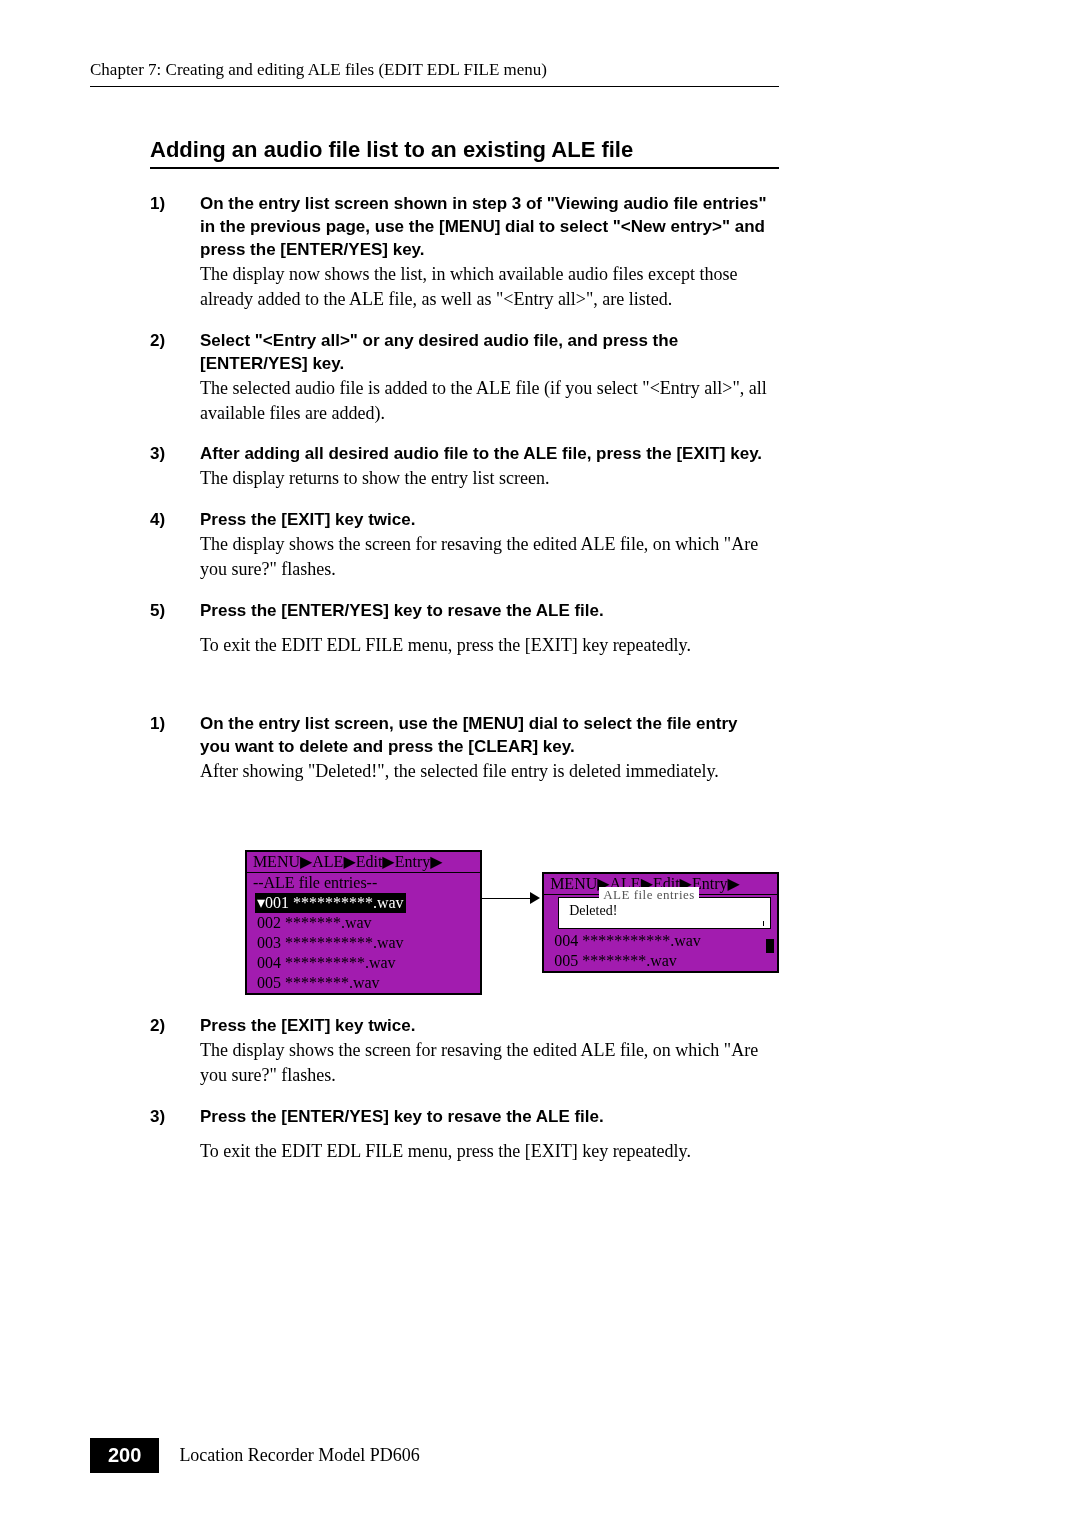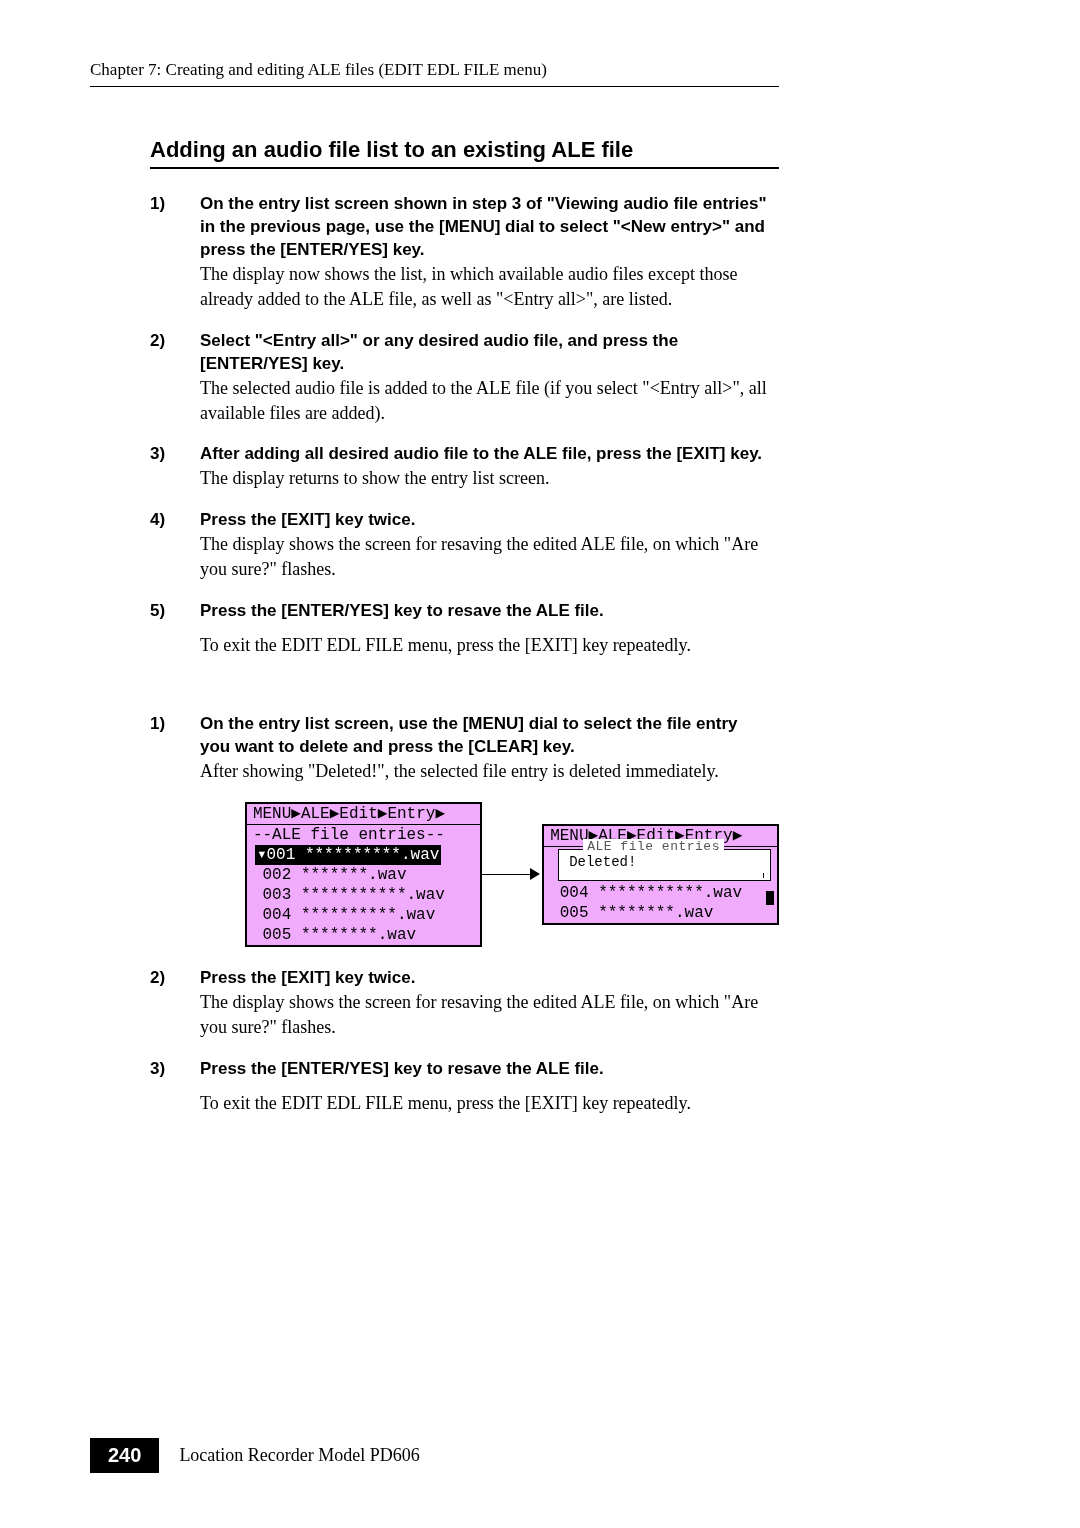--- a/index.html
+++ b/index.html
@@ -70,25 +70,26 @@
   .lcd-row {
     display: flex;
     margin-left: 60px;
     margin-top: 18px;
     margin-bottom: 20px;
     align-items: center;
   }
   .lcd-box {
     border: 2px solid #000;
     width: 270px;
-    font-family: Liberation Mono, monospace;
+    font-family: Liberation Serif, serif;
     font-size: 16px;
     line-height: 1.25;
-    background: #f0abfc;
-    position: relative;
+    background: #a21caf;
+    position: relative;
+    margin-top: 48px;
   }
   .lcd-line {
     padding: 0 6px;
     white-space: pre;
   }
   .lcd-title {
     padding: 0 6px;
     white-space: pre;
   }
   .lcd-hr {
@@ -134,21 +135,21 @@
     border: 1.5px solid #000;
     margin: 2px 6px 2px 14px;
     padding: 4px 6px 8px 10px;
     background: #fff;
     position: relative;
   }
   .lcd-popup-title {
     font-size: 12px;
     position: absolute;
     top: -11px;
-    left: 24px;
+    left: 40px;
     background: #fff;
     padding: 0 4px;
     letter-spacing: 0.5px;
   }
   .lcd-scroll {
     position: absolute;
     right: 3px;
     top: 24px;
     bottom: 3px;
     width: 10px;
@@ -302,16 +303,16 @@
         <div class="step-body">
           <span class="step-bold">Press the [ENTER/YES] key to resave the ALE file.</span>
           <div class="step-gap"></div>
           <span class="step-reg">To exit the EDIT EDL FILE menu, press the [EXIT] key repeatedly.</span>
         </div>
       </div>
     </div>
   </div>
 
   <div class="footer">
-    <div class="page-num">240</div>
+    <div class="page-num">200</div>
     <div class="footer-text">Location Recorder  Model PD606</div>
   </div>
 </div>
 
 </body></html>

